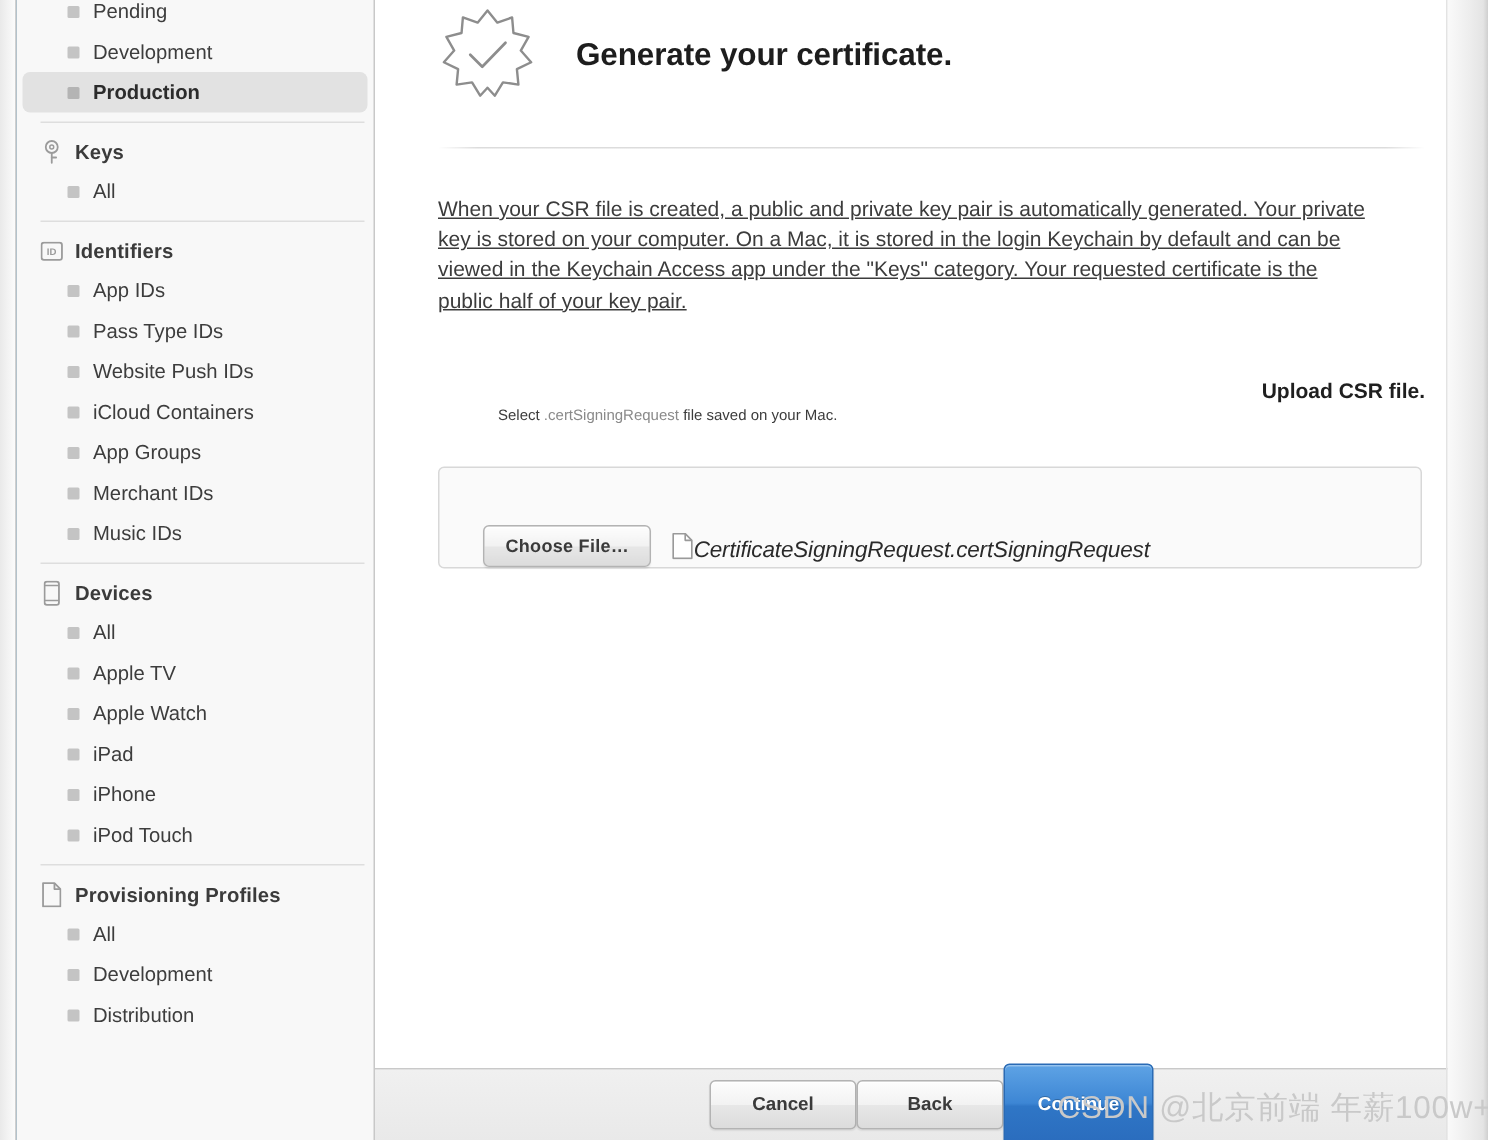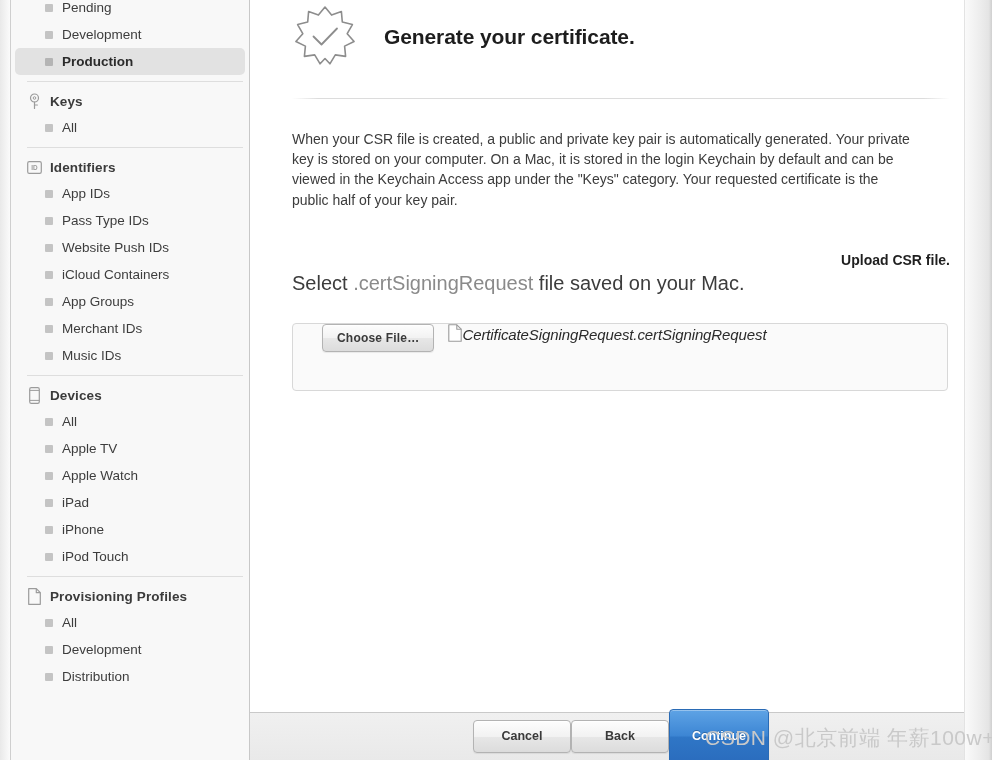--- a/index.html
+++ b/index.html
@@ -148,46 +148,48 @@
     margin-top: 26px;
     background: linear-gradient(to right, rgba(215,215,215,0) 0%, #dcdcdc 4%, #dcdcdc 96%, rgba(215,215,215,0) 100%);
   }
 
   .intro {
     margin-top: 30px;
     font-size: 14px;
     line-height: 20.2px;
     color: #3c3c3c;
     max-width: 625px;
+    text-decoration: underline;
   }
 
   .upload-head {
     margin-top: 42px;
     font-size: 14px;
     font-weight: bold;
     color: #1f1f1f;
     text-align: right;
   }
   .upload-sub {
     margin-top: 4px;
-    font-size: 20px;
+    font-size: 10px;
     color: #3c3c3c;
+    margin-left: 40px;
   }
   .mono {
     color: #8a8a8a;
   }
 
   .dropzone {
     margin-top: 28px;
     height: 68px;
     border: 1px solid #d8d8d8;
     border-radius: 4px;
     background: #fafafa;
     display: flex;
-    align-items: flex-start;
+    align-items: flex-end;
     padding-left: 29px;
     gap: 14px;
     max-width: 656px;
     box-sizing: border-box;
   }
 
   .btn {
     font-family: "Liberation Sans", sans-serif;
     font-size: 12px;
     font-weight: bold;

